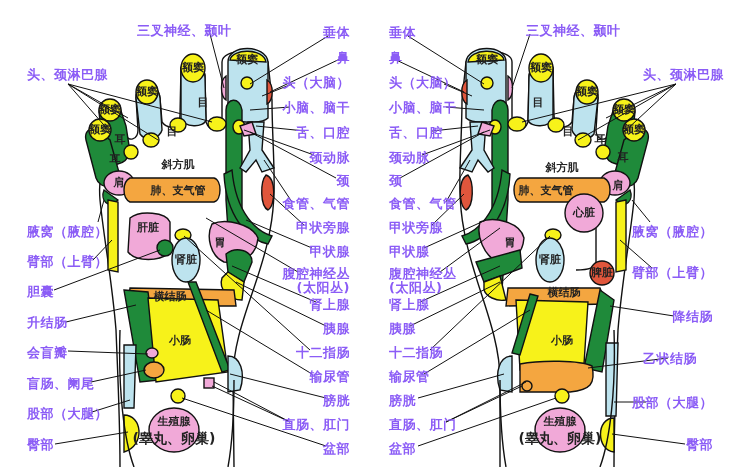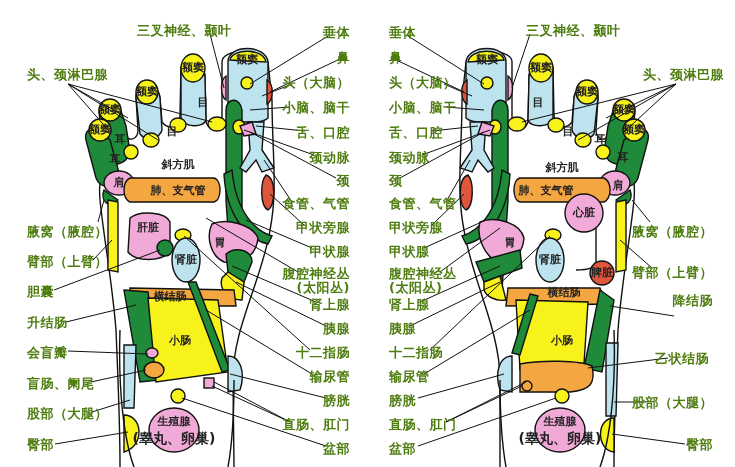--- a/index.html
+++ b/index.html
@@ -1,19 +1,19 @@
 <!DOCTYPE html>
 <html><head>
 <meta charset="utf-8">
 <style>
   html,body{margin:0;padding:0;background:#ffffff;}
   body{width:735px;height:467px;position:relative;overflow:hidden;font-family:"DejaVu Sans","Liberation Sans",sans-serif;}
   #stage{position:absolute;left:0;top:0;width:735px;height:467px;}
   svg{position:absolute;left:0;top:0;}
-  .lbl{position:absolute;font-size:13px;font-weight:bold;color:#4d7c0f;white-space:nowrap;line-height:14px;letter-spacing:0.5px;}
+  .lbl{position:absolute;font-size:13px;font-weight:bold;color:#8b5cf6;white-space:nowrap;line-height:14px;letter-spacing:0.5px;}
   .lbl.r{text-align:right;}
   .in{position:absolute;font-size:11px;font-weight:bold;color:#222;white-space:nowrap;line-height:12px;transform:translate(-50%,-50%);}
   .in.small{font-size:14px;}
 </style>
 </head>
 <body>
 
 <div id="stage">
 
 <svg width="735" height="467" viewBox="0 0 735 467">
@@ -334,20 +334,20 @@
     <span class="lbl" style="left:0;top:346px;">十二指肠</span>
     <span class="lbl" style="left:0;top:370px;">输尿管</span>
     <span class="lbl" style="left:0;top:394px;">膀胱</span>
     <span class="lbl" style="left:0;top:418px;">直肠、肛门</span>
     <span class="lbl" style="left:0;top:442px;">盆部</span>
   </div>
 
   <div style="position:absolute;right:22px;top:0;">
     <span class="lbl r" style="right:0;top:225px;">腋窝（腋腔）</span>
     <span class="lbl r" style="right:0;top:266px;">臂部（上臂）</span>
-    <span class="lbl r" style="right:0;top:294px;">降结肠</span>
-    <span class="lbl r" style="right:4px;top:352px;">乙状结肠</span>
+    <span class="lbl r" style="right:0;top:310px;">降结肠</span>
+    <span class="lbl r" style="right:16px;top:352px;">乙状结肠</span>
     <span class="lbl r" style="right:0;top:396px;">股部（大腿）</span>
     <span class="lbl r" style="right:0;top:438px;">臀部</span>
   </div>
 </div>
 
 </div>
 
 </body></html>

